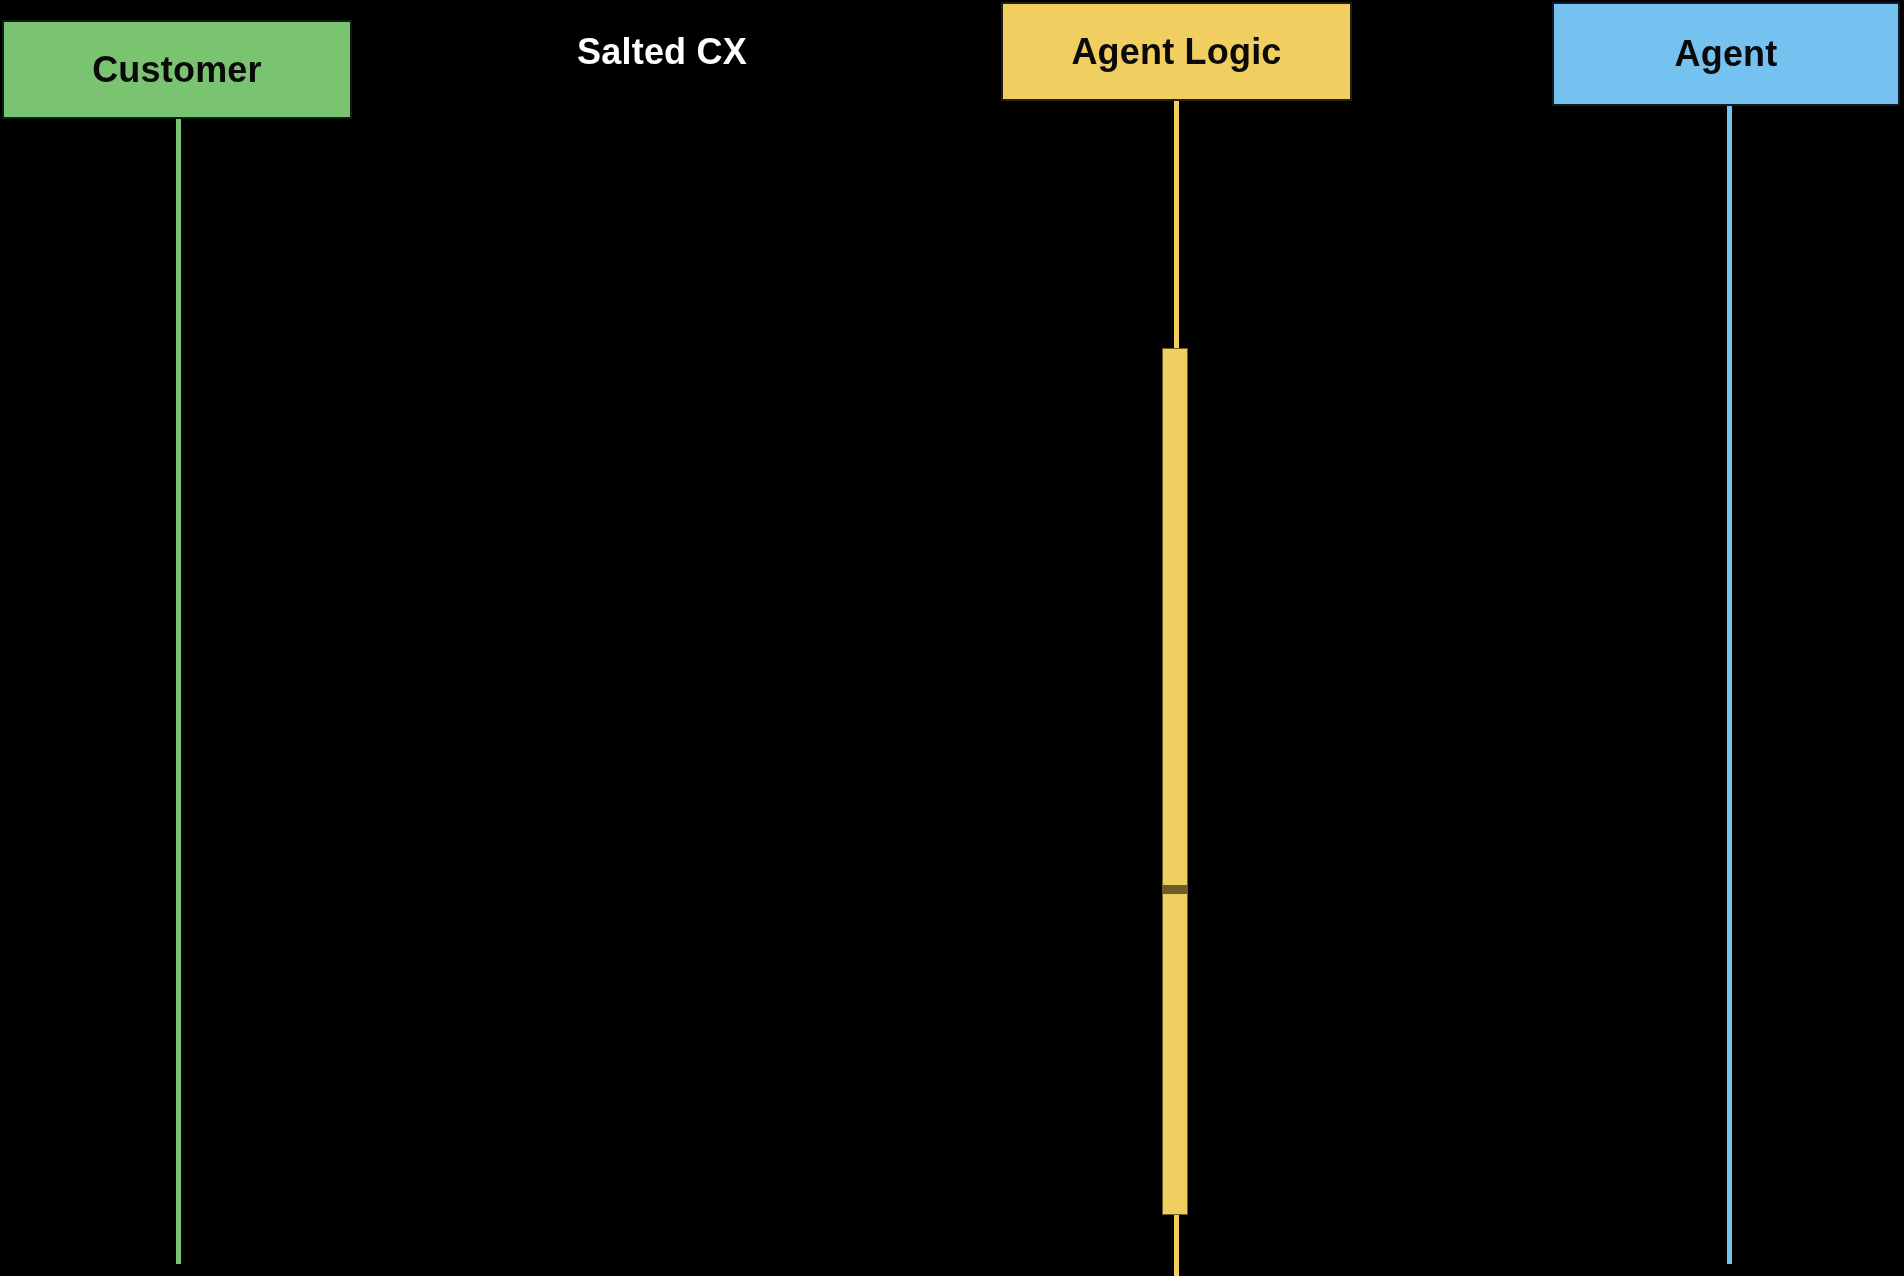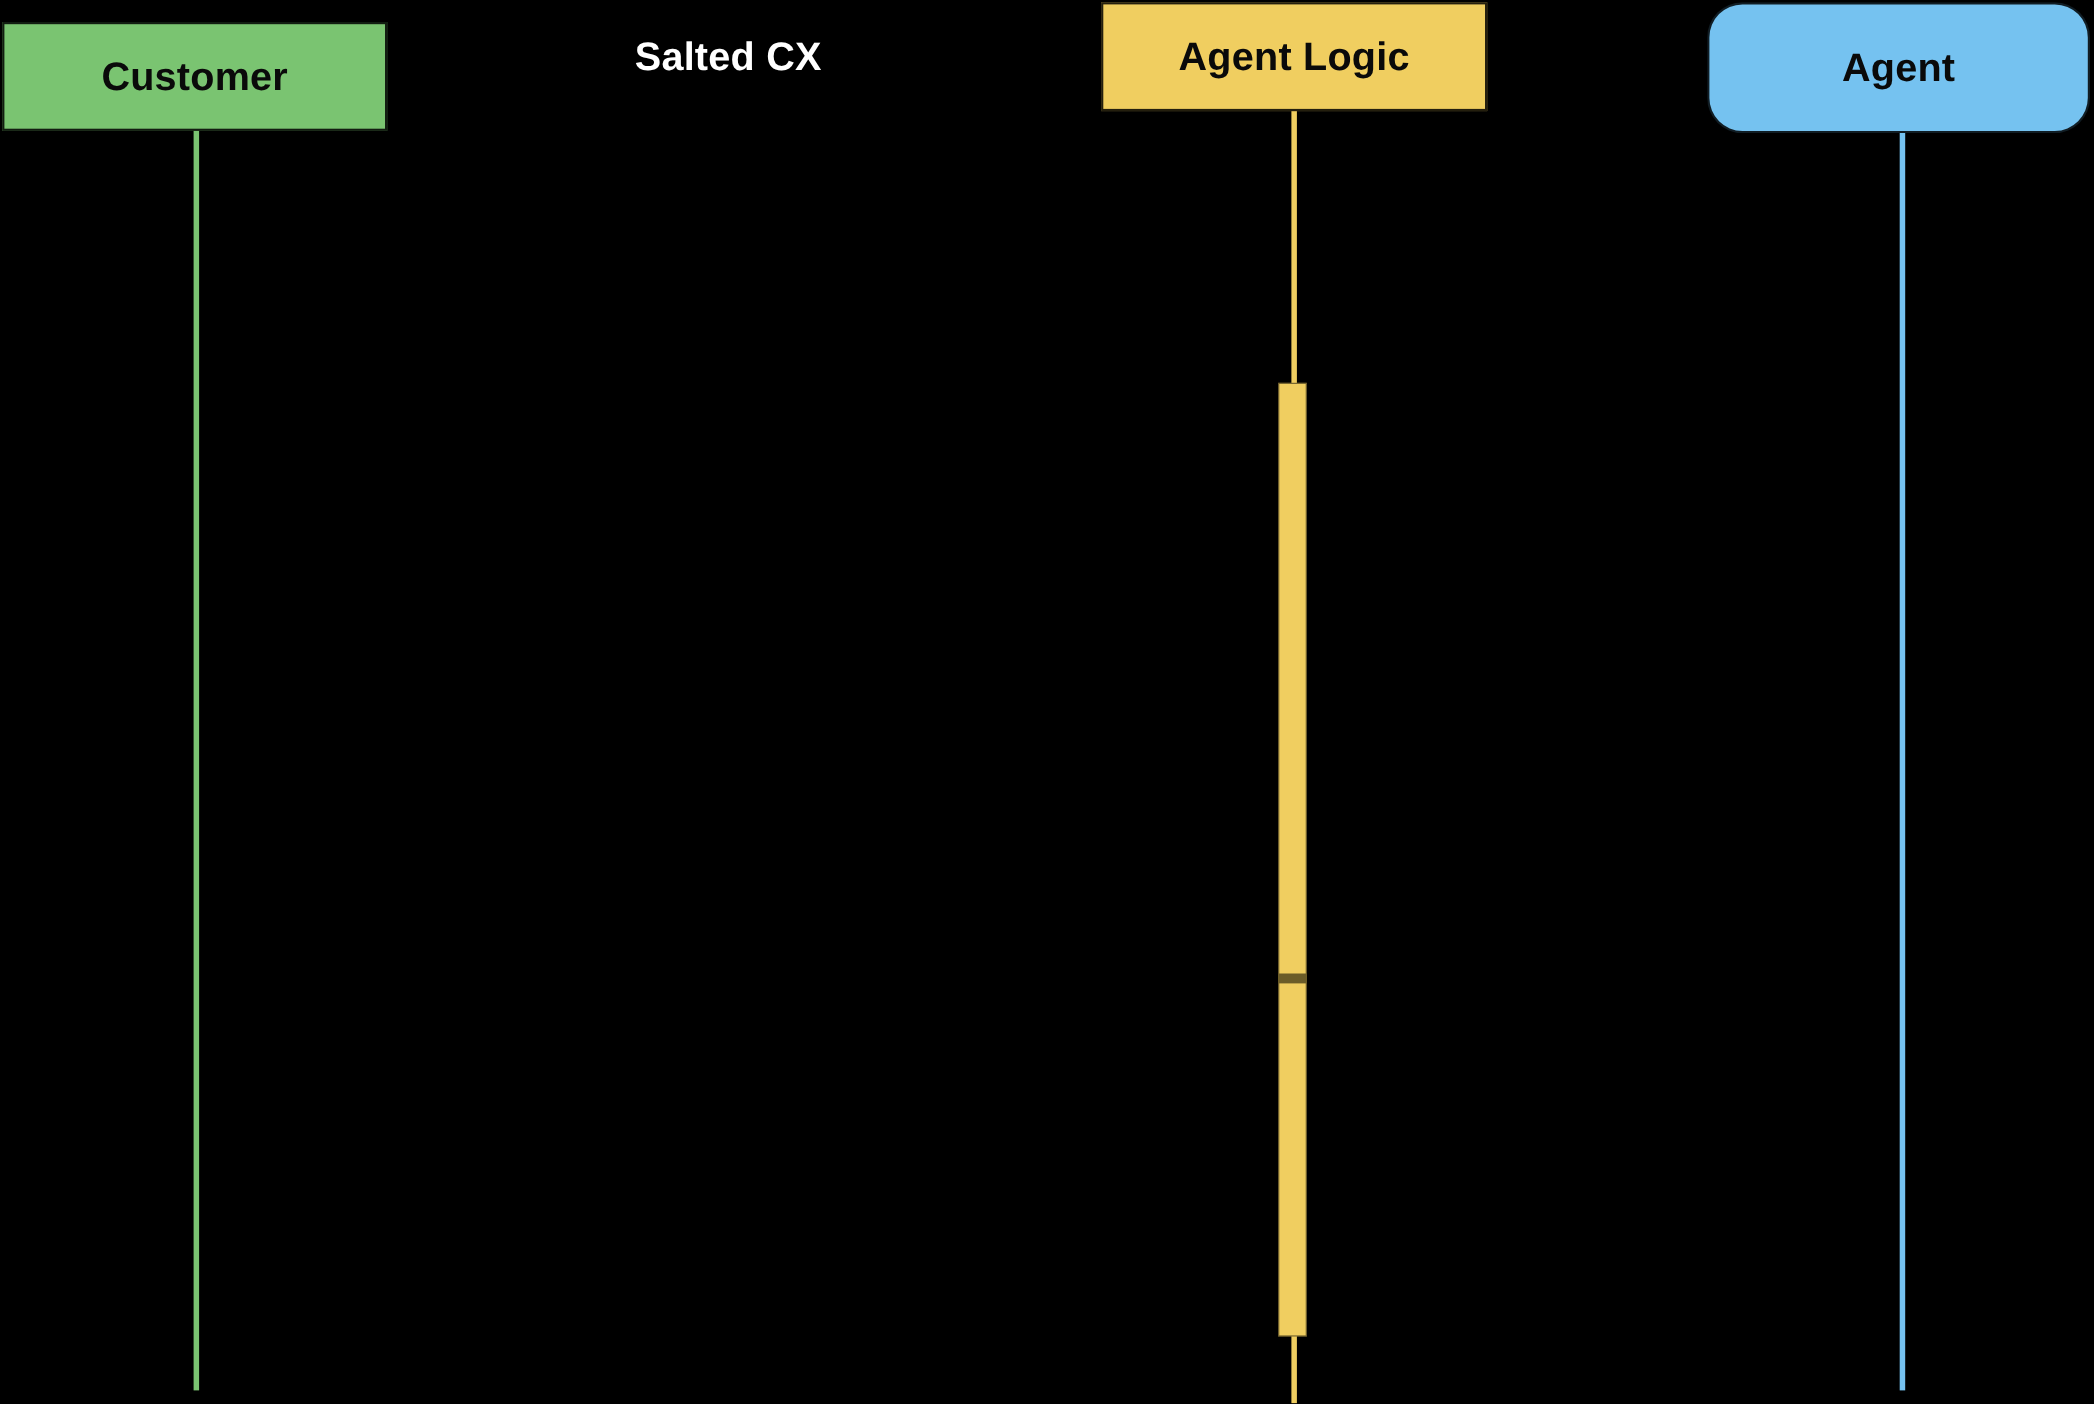--- a/index.html
+++ b/index.html
@@ -86,19 +86,19 @@
   </div>
 
   <div class="participant-box p-salted" style="left:487px; top:2px; width:350px; height:99px;">
     <span>Salted CX</span>
   </div>
 
   <div class="participant-box p-logic" style="left:1001px; top:2px; width:351px; height:99px;">
     <span>Agent Logic</span>
   </div>
 
-  <div class="participant-box p-agent" style="left:1552px; top:2px; width:348px; height:119px;border-radius:32px;">
+  <div class="participant-box p-agent" style="left:1552px; top:2px; width:348px; height:104px;">
     <span>Agent</span>
   </div>
 
   <div style="position:absolute; left:0; top:101px; width:1904px; height:1175px;"></div>
 
 </div>
 
 </body></html>

